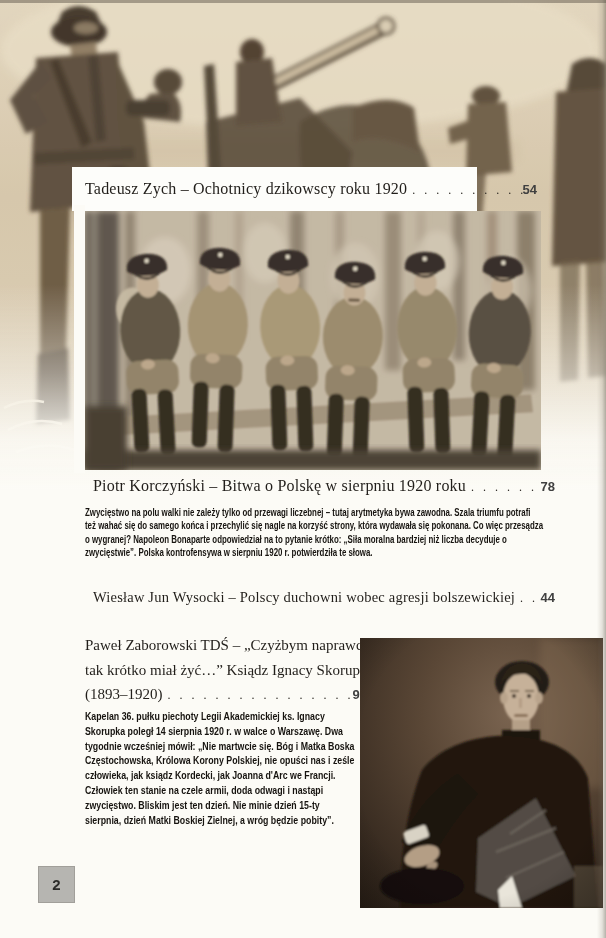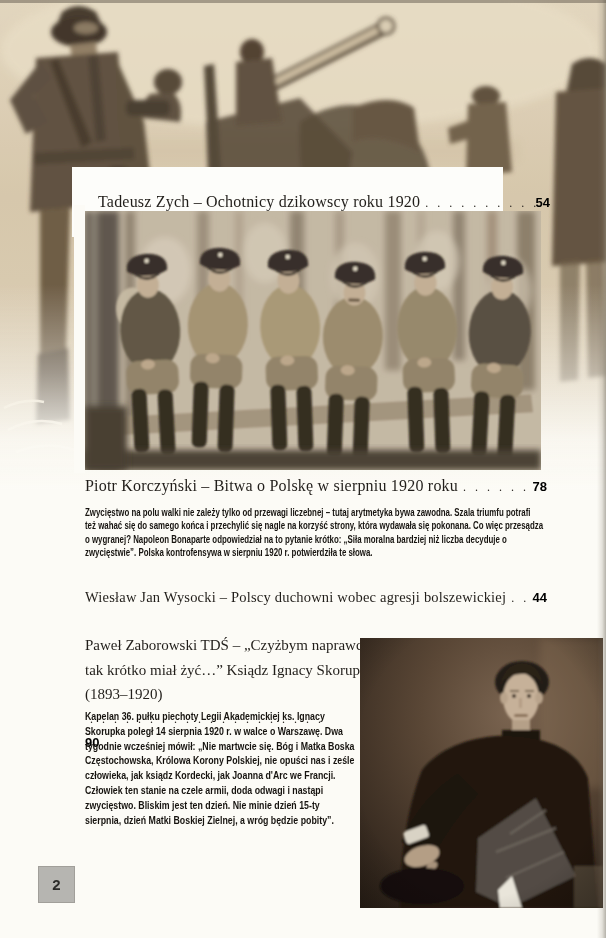--- a/index.html
+++ b/index.html
@@ -16,34 +16,34 @@
   .war-fade{left:0;top:0;width:606px;height:490px;pointer-events:none;
     background:linear-gradient(180deg, rgba(252,251,246,0) 58%, rgba(252,251,246,0.45) 76%,
                rgba(252,251,246,0.9) 90%, #fcfbf6 100%);}
   .top-scan-edge{left:0;top:0;width:606px;height:3px;background:rgba(58,50,40,0.38);}
   .group-photo{left:85px;top:211px;width:456px;height:259px;}
   .portrait-photo{left:360px;top:638px;width:243px;height:270px;}
   .gap-strip{left:74px;top:205px;width:11px;height:268px;background:#fcfbf6;}
 
   
   .toc-band{left:72px;top:167px;width:405px;height:44px;background:#fdfdfa;
-    display:flex;align-items:center;padding:13px;}
-  .toc-line{display:flex;align-items:baseline;color:#211e1a;}
+    display:flex;align-items:center;padding:0;}
+  .toc-line{display:flex;align-items:baseline;color:#211e1a;margin-left:8px;}
   .toc-band .toc-line{width:452px;margin-left:13px;}
   .toc-title{font-size:16px;white-space:nowrap;letter-spacing:0.2px;}
   .toc-dots{flex:1;overflow:hidden;white-space:nowrap;font-size:12px;
     letter-spacing:3px;padding:0 5px;color:#2c2823;}
   .toc-page{font-family:"Liberation Sans", sans-serif;font-weight:700;
-    font-size:13px;color:#000000;}
+    font-size:13px;color:#404040;}
   .entry2{left:85px;top:477px;width:462px;}
   .entry3{left:85px;top:589px;width:462px;}
   .entry3 .toc-title{font-size:14.5px;}
   .entry4{left:85px;top:633px;width:282px;color:#211e1a;font-size:15px;line-height:24.5px;}
   .entry4 .line{white-space:nowrap;}
-  .entry4 .line-last{display:flex;align-items:baseline;flex-direction:column;}
+  .entry4 .line-last{display:flex;align-items:baseline;}
 
   
   .summary{font-family:"Liberation Sans", sans-serif;font-weight:700;color:#16130f;
     transform-origin:0 0;margin:0;}
   .summary-1{left:85px;top:506px;width:611px;font-size:10.5px;line-height:13.4px;
     transform:scaleX(0.75);}
   .summary-2{left:85px;top:709px;width:340px;font-size:11px;line-height:14.8px;
     transform:scaleX(0.8);}
 
   
@@ -268,21 +268,21 @@
 
   <div class="abs toc-line entry2">
     <span class="toc-title">Piotr Korczyński – Bitwa o Polskę w sierpniu 1920 roku</span>
     <span class="toc-dots">. . . . . . . . . . . . . . . . . . . . . . . . . . . . . .</span>
     <span class="toc-page">78</span>
   </div>
 
   <p class="abs summary summary-1">Zwycięstwo na polu walki nie zależy tylko od przewagi liczebnej – tutaj arytmetyka bywa zawodna. Szala triumfu potrafi też wahać się do samego końca i przechylić się nagle na korzyść strony, która wydawała się pokonana. Co więc przesądza o wygranej? Napoleon Bonaparte odpowiedział na to pytanie krótko: „Siła moralna bardziej niż liczba decyduje o zwycięstwie”. Polska kontrofensywa w sierpniu 1920 r. potwierdziła te słowa.</p>
 
   <div class="abs toc-line entry3">
-    <span class="toc-title">Wiesław Jan Wysocki – Polscy duchowni wobec agresji bolszewickiej</span>
+    <span class="toc-title">Wiesław Jun Wysocki – Polscy duchowni wobec agresji bolszewickiej</span>
     <span class="toc-dots">. . . . . . . . . . . . . . . . . . . . . . . . . . . . . .</span>
     <span class="toc-page">44</span>
   </div>
 
   <div class="abs entry4">
     <div class="line">Paweł Zaborowski TDŚ – „Czyżbym naprawdę</div>
     <div class="line">tak krótko miał żyć…” Ksiądz Ignacy Skorupka</div>
     <div class="line line-last">
       <span>(1893–1920)</span>
       <span class="toc-dots">. . . . . . . . . . . . . . . . . . . .</span>

